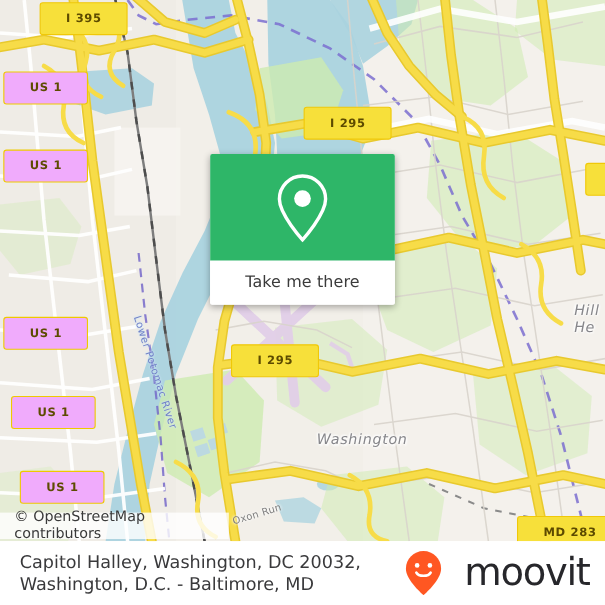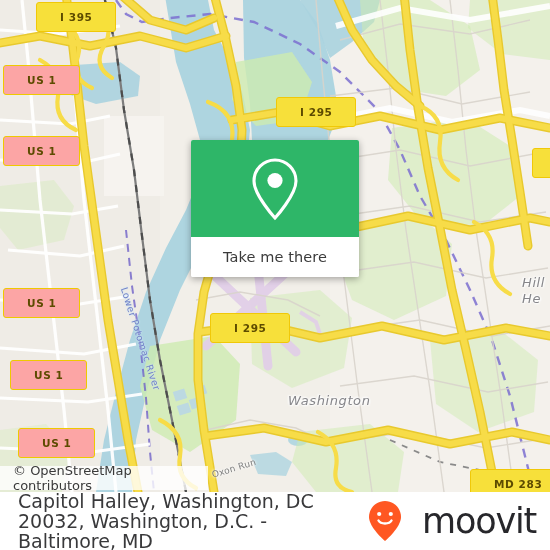--- a/index.html
+++ b/index.html
@@ -29,21 +29,21 @@
 
   
   .shield{
     position:absolute;display:flex;align-items:center;justify-content:center;
     height:30px;padding:0 23px;border-radius:3px;
     background:#f7e03a;border:1.6px solid #f0c808;
     color:#5d4b00;font-size:10.5px;font-weight:bold;letter-spacing:.6px;
     font-family:"DejaVu Sans","Liberation Sans",sans-serif;
     box-sizing:border-box;white-space:nowrap;
   }
-  .shield.us{background:#fca5a5;border-color:#eec900;}
+  .shield.us{background:#f0abfc;border-color:#eec900;}
 
   
   .attrib{
     position:absolute;left:0;top:466px;width:208px;height:24px;
     background:rgba(255,255,255,.80);
     display:flex;align-items:center;
     box-sizing:border-box;padding-left:13px;
   }
   .attrib span{font-size:13px;color:#3a3a3a;font-family:"DejaVu Sans","Liberation Sans",sans-serif;}
 
@@ -72,21 +72,21 @@
     filter:drop-shadow(0 2px 2px rgba(0,0,0,.22));
   }
 
   
   .footer{
     position:absolute;left:0;top:492px;width:550px;height:58px;
     background:#fff;display:flex;align-items:center;
     box-sizing:border-box;padding:0 14px 0 18px;
   }
   .footer-text{
-    flex:1 1 auto;font-size:19px;line-height:20px;color:#39393b;
+    flex:1 1 auto;font-size:16px;line-height:20px;color:#39393b;
     font-family:"DejaVu Sans","Liberation Sans",sans-serif;
     padding-right:8px;
   }
   .brand{flex:0 0 auto;display:flex;align-items:center;gap:20px;}
   .brand-word{
     font-size:35px;line-height:35px;color:#27272b;letter-spacing:-1.2px;
     font-family:"DejaVu Sans","Liberation Sans",sans-serif;
   }
 </style>
 </head>

